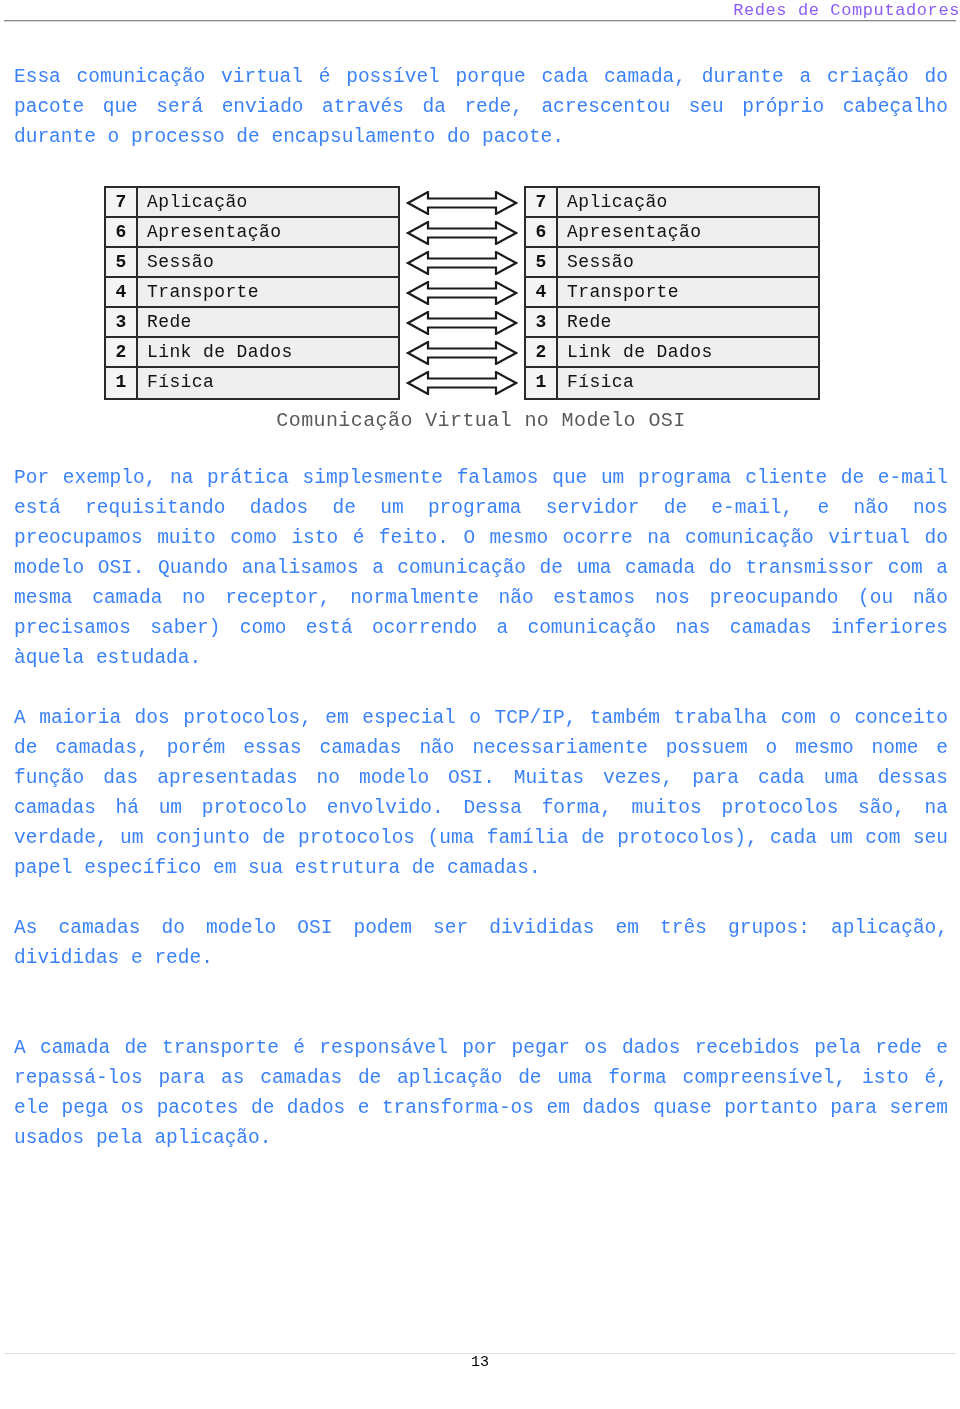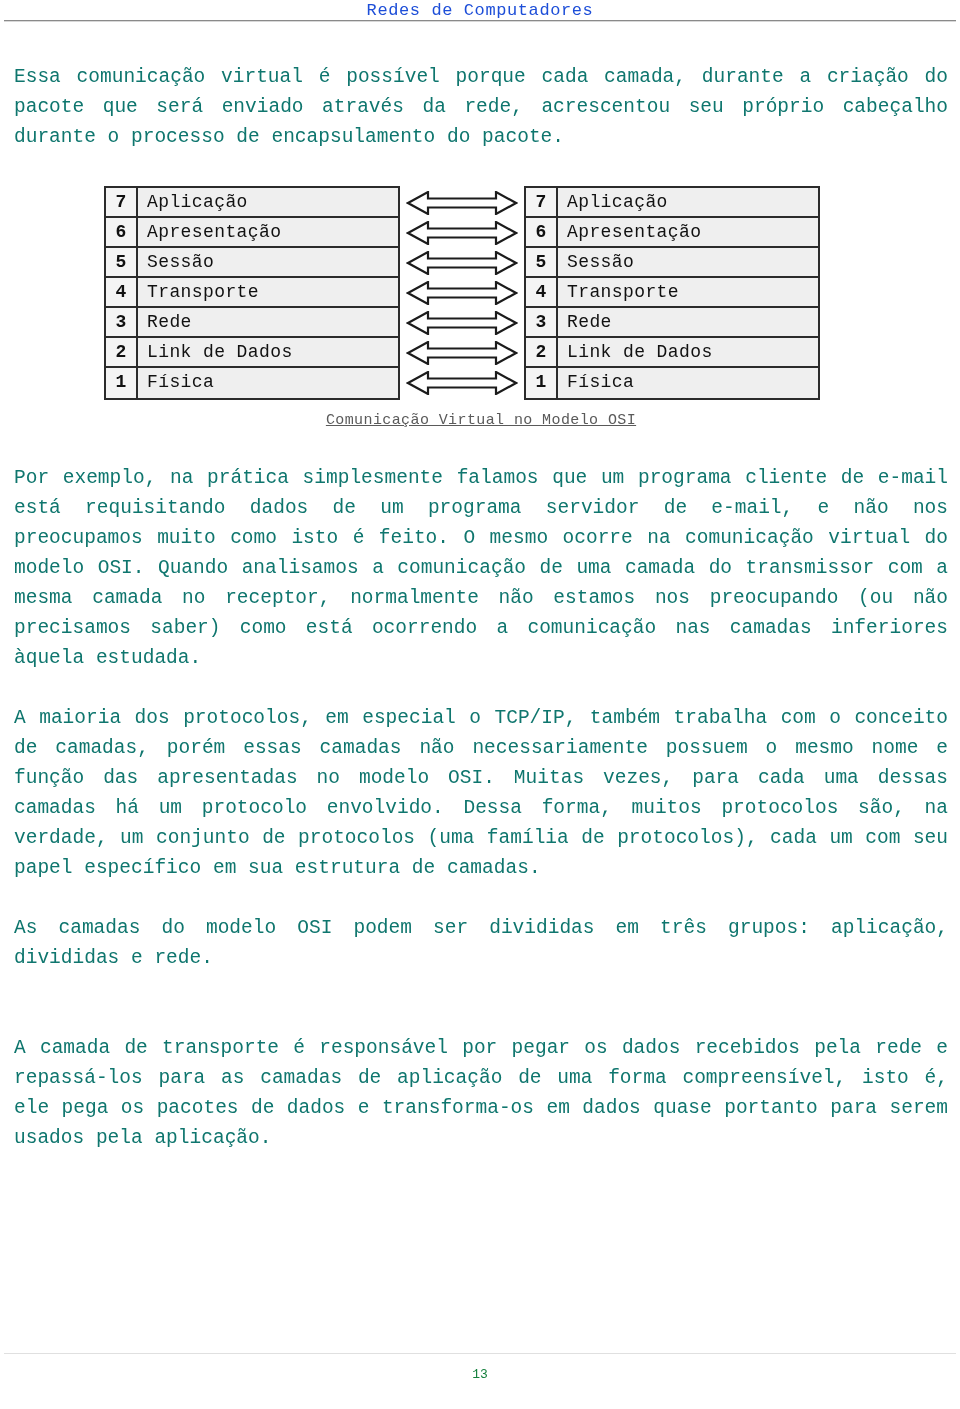--- a/index.html
+++ b/index.html
@@ -17,25 +17,25 @@
     overflow: hidden;
   }
 
   
   .page-header {
     position: absolute;
     top: 0; left: 0; right: 0;
     height: 26px;
   }
   .page-header-title {
-    text-align: center;
+    text-align: right;
     font-family: "Liberation Mono", "DejaVu Sans Mono", monospace;
     font-size: 17px;
     letter-spacing: 0.6px;
-    color: #1d4ed8;
+    color: #8b5cf6;
     line-height: 19px;
     padding-top: 1px;
   }
   .page-header-rule {
     position: absolute;
     left: 4px;
     right: 4px;
     top: 20px;
     height: 2px;
     background: #8a8a8a;
@@ -48,21 +48,21 @@
     left: 14px;
     top: 62px;
     width: 934px;
   }
   p.para {
     margin: 0;
     font-size: 19.5px;
     line-height: 30px;
     text-align: justify;
     text-justify: inter-word;
-    color: #0f766e;
+    color: #3b82f6;
     letter-spacing: 0px;
     word-spacing: 0px;
   }
   .gap-30 { height: 30px; }
   .gap-34 { height: 34px; }
 
   
   .figure {
     margin: 0;
     padding: 0;
@@ -116,50 +116,49 @@
   .arrow-cell {
     height: 30px;
     display: flex;
     align-items: center;
     justify-content: center;
   }
   .arrow-cell svg { display: block; }
 
   .figure-caption {
     text-align: center;
-    font-size: 15px;
+    font-size: 20px;
     line-height: 24px;
     color: #5a5a5a;
     margin-top: 9px;
     letter-spacing: 0.4px;
-    text-decoration: underline;
   }
 
   
   .page-footer {
     position: absolute;
     left: 0; right: 0;
     bottom: 0;
     height: 56px;
   }
   .page-footer-rule {
     position: absolute;
     left: 4px;
     right: 4px;
     top: 0;
     height: 1px;
     background: #9a9a9a;
     border-bottom: 1px solid #e0e0e0;
   }
   .page-number {
     text-align: center;
-    font-size: 13px;
+    font-size: 15px;
     line-height: 20px;
-    color: #15803d;
-    padding-top: 12px;
+    color: #000000;
+    padding-top: 0;
   }
 </style>
 </head>
 <body>
 
 <div class="page-header">
   <div class="page-header-title">Redes de Computadores</div>
   <div class="page-header-rule"></div>
 </div>
 

